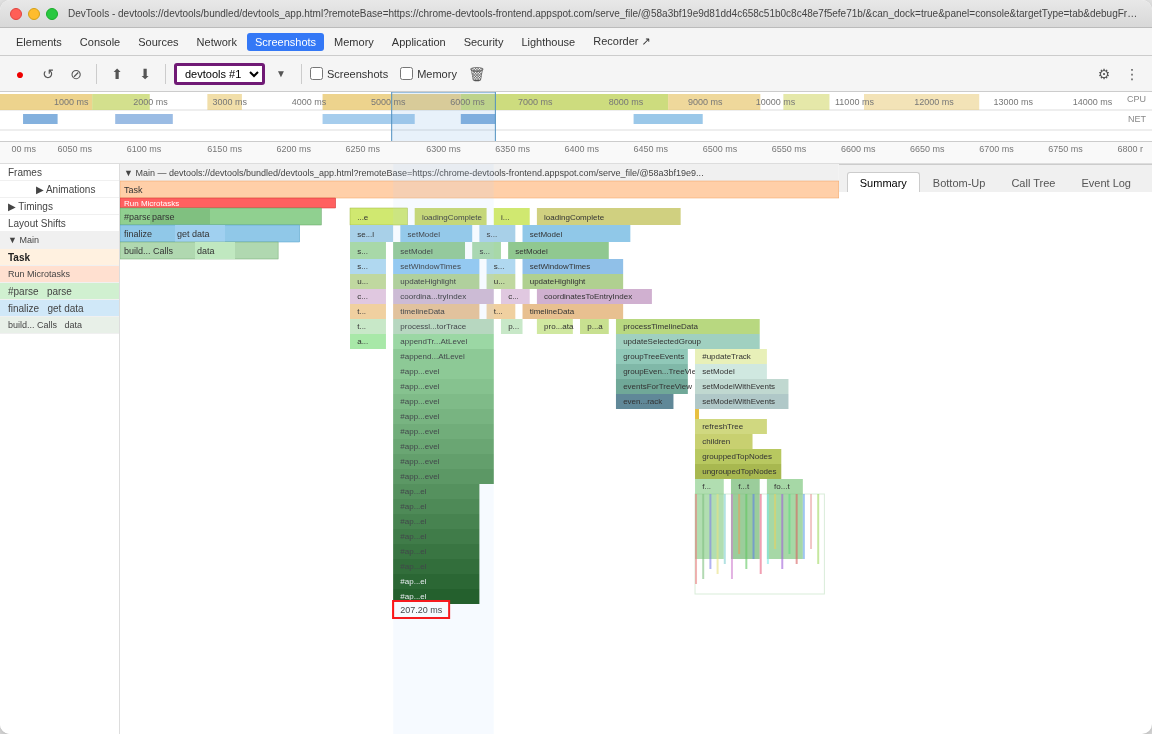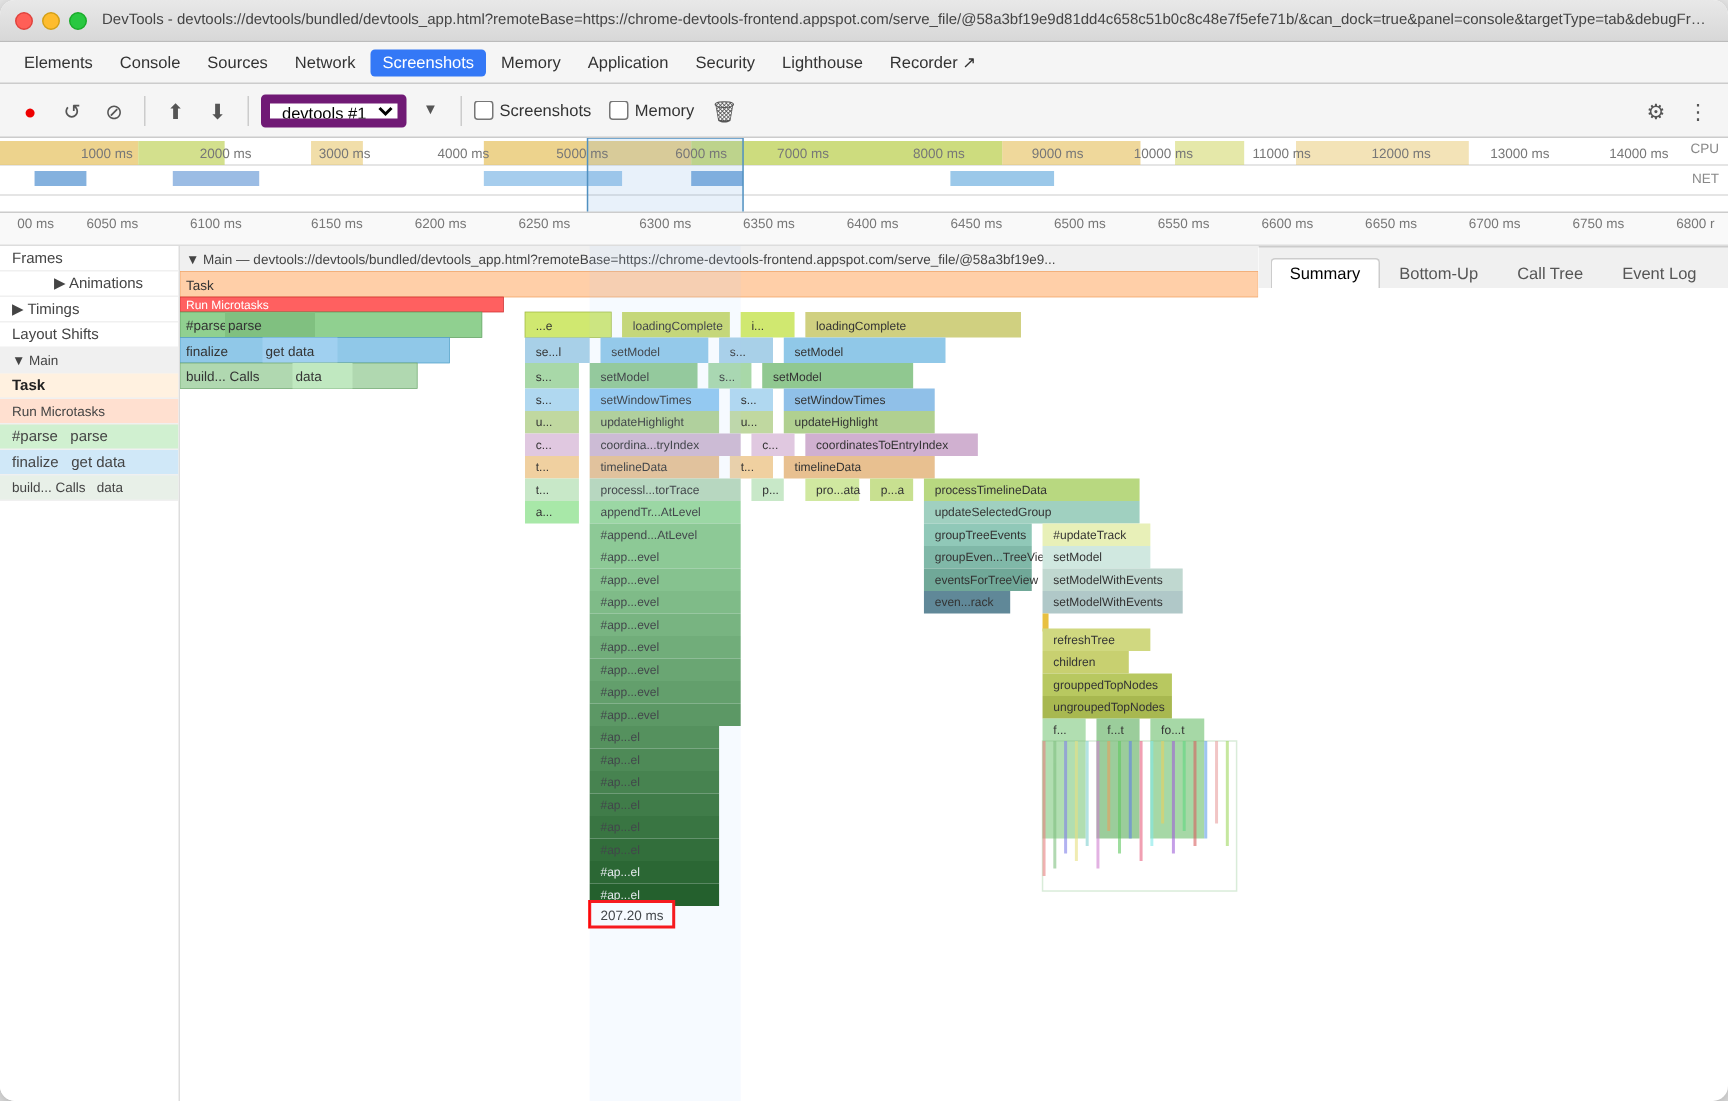--- a/index.html
+++ b/index.html
@@ -93,21 +93,21 @@
       background: transparent;
       cursor: pointer;
       border-radius: 3px;
       color: #555;
       font-size: 14px;
     }
     .toolbar-divider { width: 1px; height: 20px; background: #ccc; margin: 0 4px; }
     .devtools-select {
       height: 22px;
       font-size: 11px;
-      border: 6px solid #701a75;
+      border: 3px solid #701a75;
       border-radius: 3px;
       background: white;
       padding: 0 4px;
       min-width: 80px;
     }
     .screenshots-label {
       display: flex;
       align-items: center;
       gap: 4px;
       font-size: 11px;

